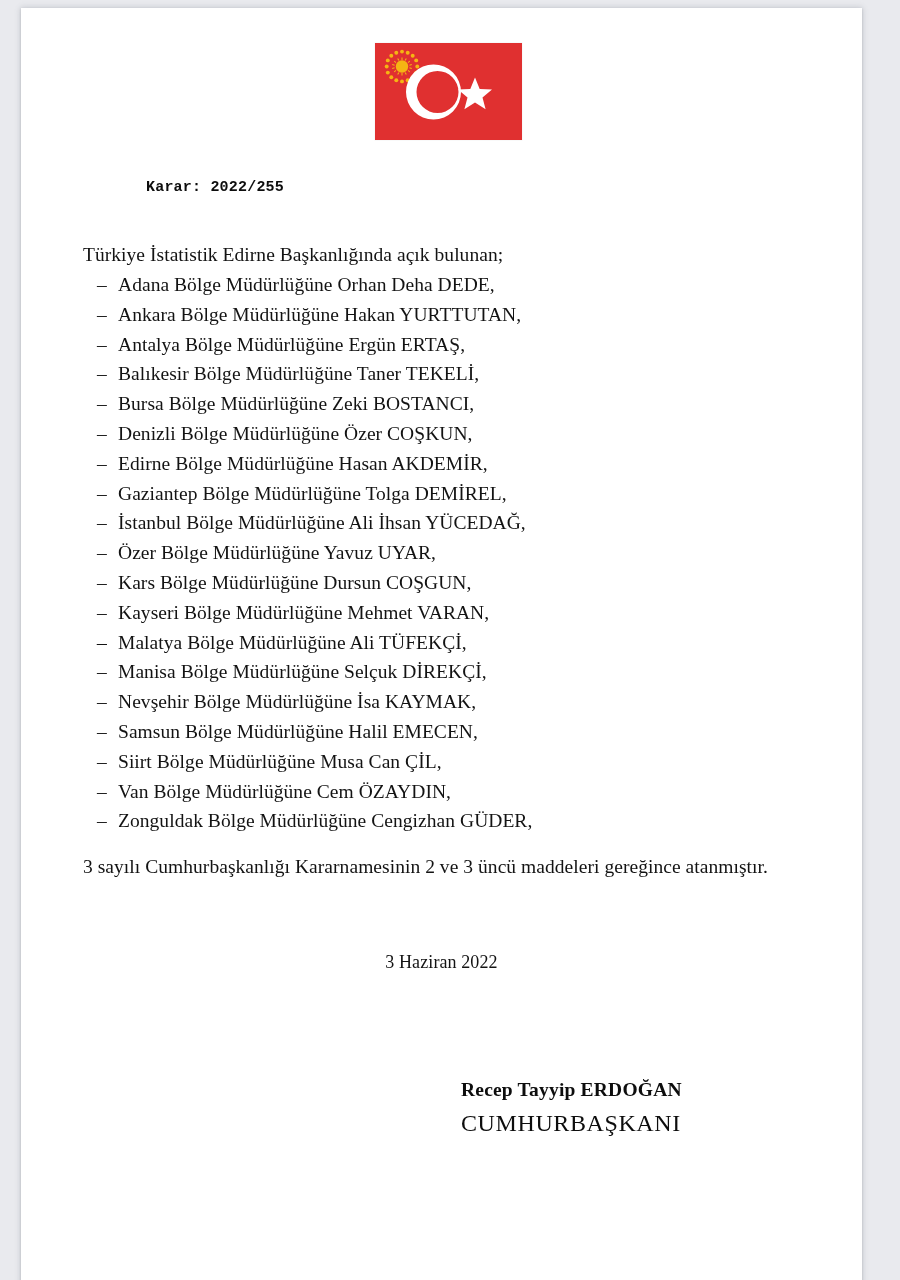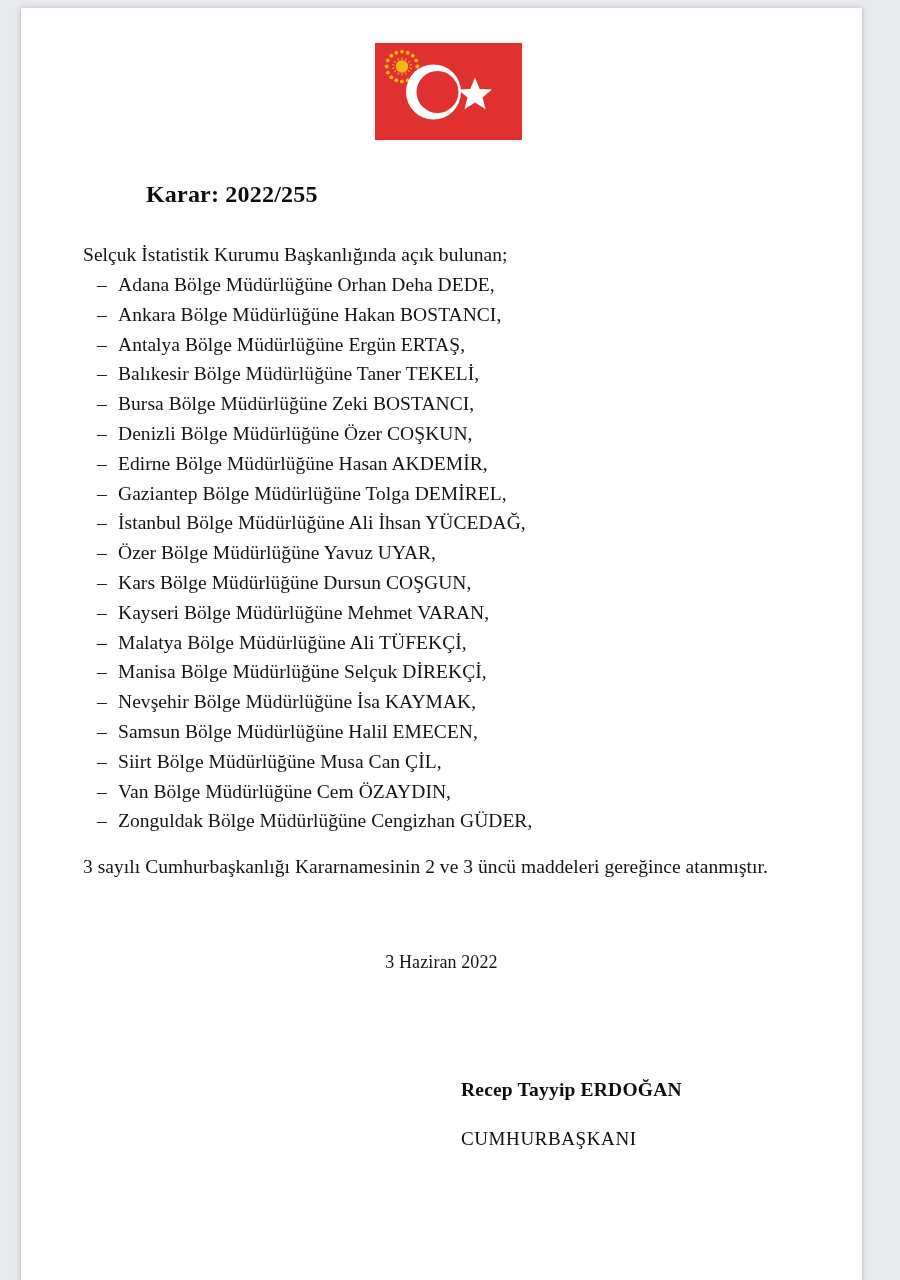--- a/index.html
+++ b/index.html
@@ -58,27 +58,28 @@
   }
   .title-authority {
     font-size: 21px;
     line-height: 26px;
     text-decoration: underline;
     text-underline-offset: 3px;
     color: #131313;
     letter-spacing: 0.1px;
   }
   .decision-no {
-    font-size: 24px;
+    font-size: 15px;
     line-height: 24px;
     font-weight: bold;
     color: #0d0d0d;
-    margin-top: 17px;
+    margin-top: 11px;
     padding-left: 15px;
     letter-spacing: 0.2px;
+    font-family: Liberation Mono, monospace;
   }
 
   .body-block {
     position: absolute;
     left: 62px;
     top: 232px;
     width: 760px;
     color: #131313;
   }
   .intro-line {
@@ -130,23 +131,23 @@
     text-align: left;
     color: #0d0d0d;
   }
   .signature-name {
     font-size: 19.5px;
     font-weight: bold;
     line-height: 26px;
     letter-spacing: 0.2px;
   }
   .signature-title {
-    font-size: 19px;
+    font-size: 24px;
     line-height: 26px;
-    margin-top: 23px;
+    margin-top: 7px;
     letter-spacing: 0.6px;
   }
 </style>
 </head>
 <body>
 
 <div class="page-shadow-wrap">
   <div class="page">
     <div class="page-inner">
 
@@ -199,25 +200,25 @@
             </g>
           </svg>
         </div>
       </div>
 
       <div class="doc-head">
         <div class="decision-no">Karar: 2022/255</div>
       </div>
 
       <div class="body-block">
-        <div class="intro-line">Selçuk İstatistik Kurumu Başkanlığında açık bulunan;</div>
+        <div class="intro-line">Türkiye İstatistik Edirne Başkanlığında açık bulunan;</div>
 
         <ul class="appointment-list">
             <li><span class="dash">–</span><span>Adana Bölge Müdürlüğüne Orhan Deha DEDE,</span></li>
-            <li><span class="dash">–</span><span>Ankara Bölge Müdürlüğüne Hakan BOSTANCI,</span></li>
+            <li><span class="dash">–</span><span>Ankara Bölge Müdürlüğüne Hakan YURTTUTAN,</span></li>
             <li><span class="dash">–</span><span>Antalya Bölge Müdürlüğüne Ergün ERTAŞ,</span></li>
             <li><span class="dash">–</span><span>Balıkesir Bölge Müdürlüğüne Taner TEKELİ,</span></li>
             <li><span class="dash">–</span><span>Bursa Bölge Müdürlüğüne Zeki BOSTANCI,</span></li>
             <li><span class="dash">–</span><span>Denizli Bölge Müdürlüğüne Özer COŞKUN,</span></li>
             <li><span class="dash">–</span><span>Edirne Bölge Müdürlüğüne Hasan AKDEMİR,</span></li>
             <li><span class="dash">–</span><span>Gaziantep Bölge Müdürlüğüne Tolga DEMİREL,</span></li>
             <li><span class="dash">–</span><span>İstanbul Bölge Müdürlüğüne Ali İhsan YÜCEDAĞ,</span></li>
             <li><span class="dash">–</span><span>Özer Bölge Müdürlüğüne Yavuz UYAR,</span></li>
             <li><span class="dash">–</span><span>Kars Bölge Müdürlüğüne Dursun COŞGUN,</span></li>
             <li><span class="dash">–</span><span>Kayseri Bölge Müdürlüğüne Mehmet VARAN,</span></li>

